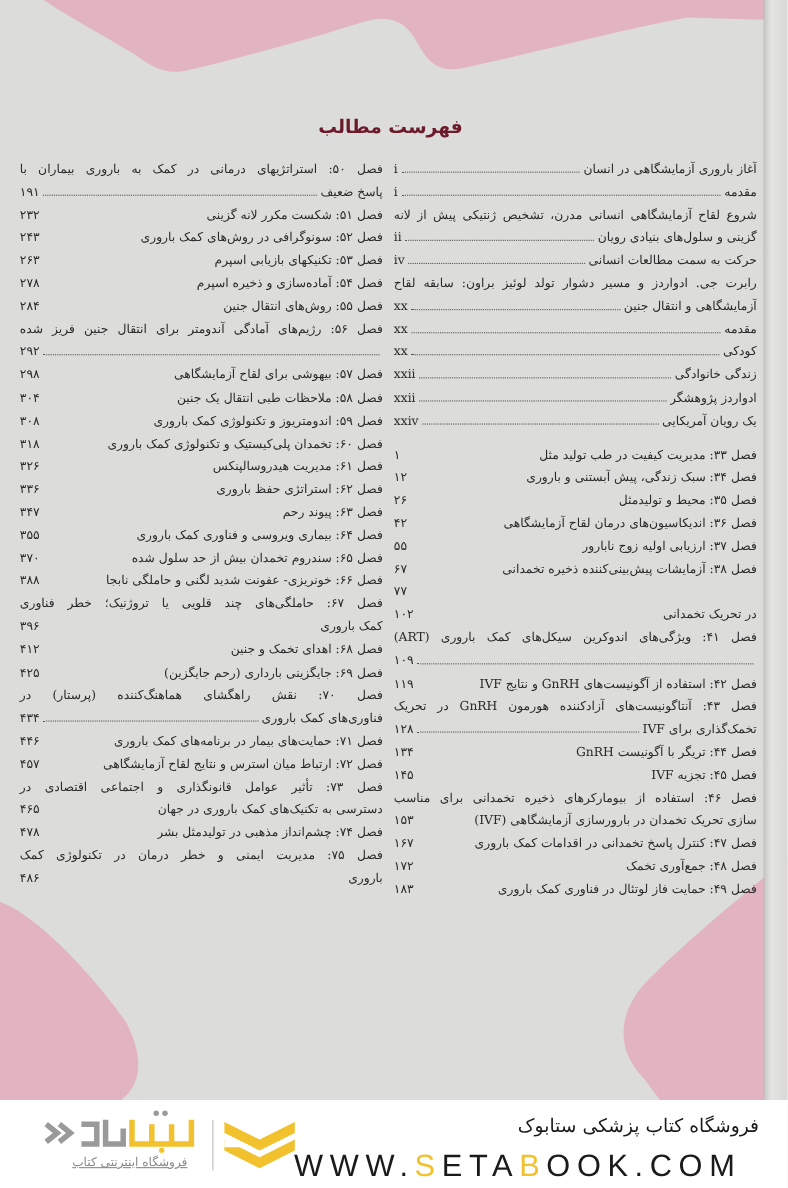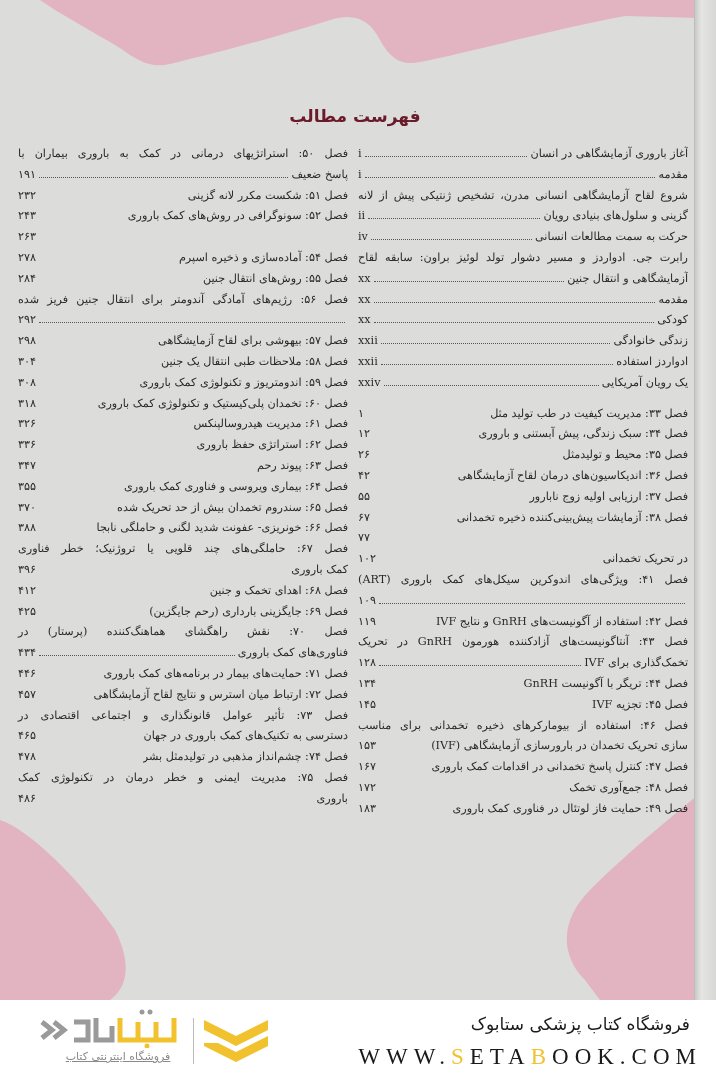--- a/index.html
+++ b/index.html
@@ -56,22 +56,22 @@
   }
   .logo-sub {
     position: absolute; left: 48px; top: 50px; width: 140px; direction: rtl; text-align: center;
     font-family: "DejaVu Sans", sans-serif; font-size: 11px; color: #8a8a8a; text-decoration: underline;
   }
   .shop-name {
     position: absolute; right: 26px; top: 14px; direction: rtl;
     font-family: "DejaVu Sans", sans-serif; font-size: 17px; color: #1a1a1a;
   }
   .site-url {
-    position: absolute; right: 14px; top: 44px; direction: ltr;
-    font-family: Liberation Serif, serif; font-size: 23px; letter-spacing: 6px; color: #1a1a1a;
+    position: absolute; right: 42px; top: 44px; direction: ltr;
+    font-family: Liberation Sans, sans-serif; font-size: 28px; letter-spacing: 6px; color: #1a1a1a;
   }
   .site-url .hl { color: #f2c12e; }
 </style>
 </head>
 <body>
 
 <div class="photo">
   <svg class="pink-top" viewBox="0 0 700 90" preserveAspectRatio="none">
     <path d="M40,0 L700,0 L700,18 L625,16 C560,28 470,52 420,62 C400,66 390,58 380,40 C370,20 355,12 330,20 C280,36 220,52 170,64 C150,68 140,62 120,48 C90,30 60,14 40,0 Z" fill="#e2b3c1"></path>
   </svg>
@@ -122,21 +122,21 @@
           <span class="txt">کودکی</span>
           <span class="lead"></span>
           <span class="pg">xx</span>
         </div>
         <div class="entry">
           <span class="txt">زندگی خانوادگی</span>
           <span class="lead"></span>
           <span class="pg">xxii</span>
         </div>
         <div class="entry">
-          <span class="txt">ادواردز استفاده</span>
+          <span class="txt">ادواردز پژوهشگر</span>
           <span class="lead"></span>
           <span class="pg">xxii</span>
         </div>
         <div class="entry">
           <span class="txt">یک رویان آمریکایی</span>
           <span class="lead"></span>
           <span class="pg">xxiv</span>
         </div>
         <div class="gap"></div>
         <div class="entry nodots">
@@ -238,20 +238,21 @@
           <span class="txt">فصل ۵۱: شکست مکرر لانه گزینی</span>
           <span class="lead"></span>
           <span class="pg">۲۳۲</span>
         </div>
         <div class="entry nodots">
           <span class="txt">فصل ۵۲: سونوگرافی در روش‌های کمک باروری</span>
           <span class="lead"></span>
           <span class="pg">۲۴۳</span>
         </div>
         <div class="entry nodots">
+          <span class="txt">فصل ۵۳: تکنیکهای بازیابی اسپرم</span>
           <span class="lead"></span>
           <span class="pg">۲۶۳</span>
         </div>
         <div class="entry nodots">
           <span class="txt">فصل ۵۴: آماده‌سازی و ذخیره اسپرم</span>
           <span class="lead"></span>
           <span class="pg">۲۷۸</span>
         </div>
         <div class="entry nodots">
           <span class="txt">فصل ۵۵: روش‌های انتقال جنین</span>
@@ -298,21 +299,21 @@
           <span class="txt">فصل ۶۳: پیوند رحم</span>
           <span class="lead"></span>
           <span class="pg">۳۴۷</span>
         </div>
         <div class="entry nodots">
           <span class="txt">فصل ۶۴: بیماری ویروسی و فناوری کمک باروری</span>
           <span class="lead"></span>
           <span class="pg">۳۵۵</span>
         </div>
         <div class="entry nodots">
-          <span class="txt">فصل ۶۵: سندروم تخمدان بیش از حد تحریک شده</span>
+          <span class="txt">فصل ۶۵: سندروم تخمدان بیش از حد سلول شده</span>
           <span class="lead"></span>
           <span class="pg">۳۷۰</span>
         </div>
         <div class="entry nodots">
           <span class="txt">فصل ۶۶: خونریزی- عفونت شدید لگنی و حاملگی نابجا</span>
           <span class="lead"></span>
           <span class="pg">۳۸۸</span>
         </div>
         <div class="wrapline">فصل ۶۷: حاملگی‌های چند قلویی یا تروژنیک؛ خطر فناوری</div>
         <div class="entry nodots">

